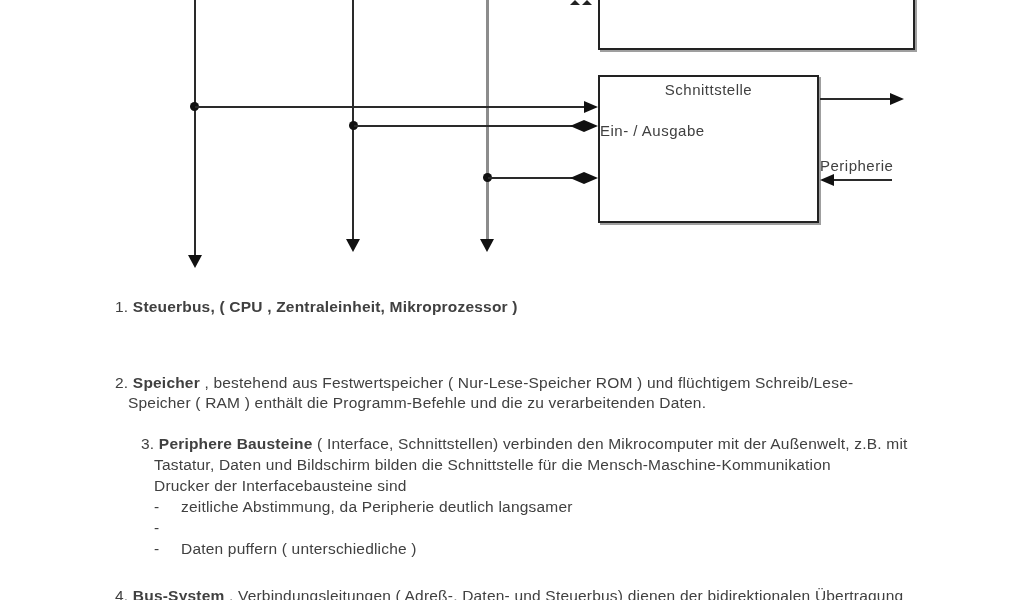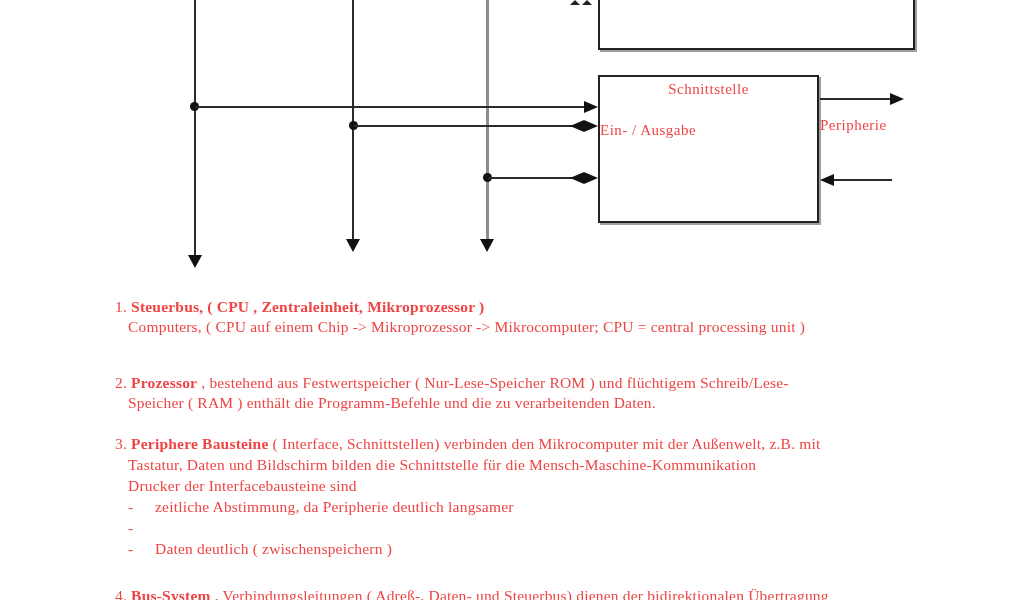--- a/index.html
+++ b/index.html
@@ -1,34 +1,34 @@
 <!DOCTYPE html>
 <html><head>
 <meta charset="utf-8">
 <style>
   html,body{margin:0;padding:0;background:#ffffff;}
   .page{position:relative;width:1024px;height:600px;overflow:hidden;background:#fff;
-        font-family:Liberation Serif, serif;color:#ef4444;}
+        font-family:Liberation Sans, sans-serif;color:#404040;}
   
   .vline,.hline,.dot,.arr,.box,.lbl{position:absolute;}
   .vline{width:2px;background:#2a2a2a;}
   .hline{height:2px;background:#2a2a2a;}
   .dot{width:9px;height:9px;background:#111;border-radius:50%;}
   .arr{width:0;height:0;}
   .arr-r{border-left:14px solid #111;border-top:6px solid transparent;border-bottom:6px solid transparent;}
   .arr-l{border-right:14px solid #111;border-top:6px solid transparent;border-bottom:6px solid transparent;}
   .arr-d{border-top:13px solid #111;border-left:7px solid transparent;border-right:7px solid transparent;}
   .arr-u{border-bottom:5px solid #222;border-left:5px solid transparent;border-right:5px solid transparent;}
   .box{background:#fff;border:2px solid #222;box-sizing:border-box;box-shadow:2px 2px 0 #9f9f9f;}
-  .lbl{font-size:15px;letter-spacing:.5px;white-space:nowrap;}
+  .lbl{font-size:15px;letter-spacing:.5px;white-space:nowrap;margin-top:40px;}
   .ibox-title{text-align:center;margin-top:4px;font-size:15px;letter-spacing:.5px;}
   .ibox-sub{text-align:left;margin-top:24px;font-size:15px;letter-spacing:.5px;}
   
   .t{position:absolute;left:115px;font-size:15.5px;letter-spacing:.2px;line-height:20px;white-space:nowrap;}
-  .lh21{line-height:21px;}
+  .lh21{line-height:21px;margin-left:26px;}
   .ind{margin-left:13px;}
   .b{font-weight:bold;}
   .brow{display:flex;margin-left:13px;}
   .bdash{width:27px;}
 </style>
 </head>
 <body>
 
 <div class="page">
 
@@ -73,42 +73,41 @@
     <div class="lbl" style="left:820px;top:117px;">Peripherie</div>
 
     <div class="hline" style="left:833px;top:179px;width:59px;"></div>
     <div class="arr arr-l" style="left:820px;top:174px;"></div>
   </div>
 
   <div>
 
     <div class="t" style="top:297px;">
       <div><span>1. </span><span class="b">Steuerbus,  ( CPU , Zentraleinheit,  Mikroprozessor )</span></div>
-      <div class="ind">Computers,  ( CPU auf einem Chip -&gt; Mikroprozessor -&gt; Mikrocomputer;  CPU = central processing unit )</div>
     </div>
 
     <div class="t" style="top:373px;">
-      <div><span>2. </span><span class="b">Prozessor</span><span> , bestehend aus Festwertspeicher ( Nur-Lese-Speicher  ROM ) und flüchtigem Schreib/Lese-</span></div>
+      <div><span>2. </span><span class="b">Speicher</span><span> , bestehend aus Festwertspeicher ( Nur-Lese-Speicher  ROM ) und flüchtigem Schreib/Lese-</span></div>
       <div class="ind">Speicher  ( RAM ) enthält die Programm-Befehle und die zu verarbeitenden Daten.</div>
     </div>
 
     <div class="t lh21" style="top:433px;">
       <div><span>3. </span><span class="b">Periphere Bausteine</span><span> ( Interface, Schnittstellen) verbinden den Mikrocomputer mit der Außenwelt, z.B. mit</span></div>
       <div class="ind">Tastatur, Daten und Bildschirm bilden die Schnittstelle für die Mensch-Maschine-Kommunikation</div>
       <div class="ind">Drucker der Interfacebausteine sind</div>
       <div class="brow">
           <span class="bdash">-</span>
           <span>zeitliche Abstimmung, da Peripherie deutlich langsamer</span>
         </div>
       <div class="brow">
           <span class="bdash">-</span>
         </div>
       <div class="brow">
           <span class="bdash">-</span>
-          <span>Daten deutlich ( zwischenspeichern )</span>
+          <span>Daten puffern ( unterschiedliche )</span>
         </div>
     </div>
 
     <div class="t" style="top:586px;">
       <div><span>4. </span><span class="b">Bus-System</span><span> ,  Verbindungsleitungen ( Adreß-,  Daten- und Steuerbus) dienen der bidirektionalen Übertragung</span></div>
     </div>
 
   </div>
 </div>
 

